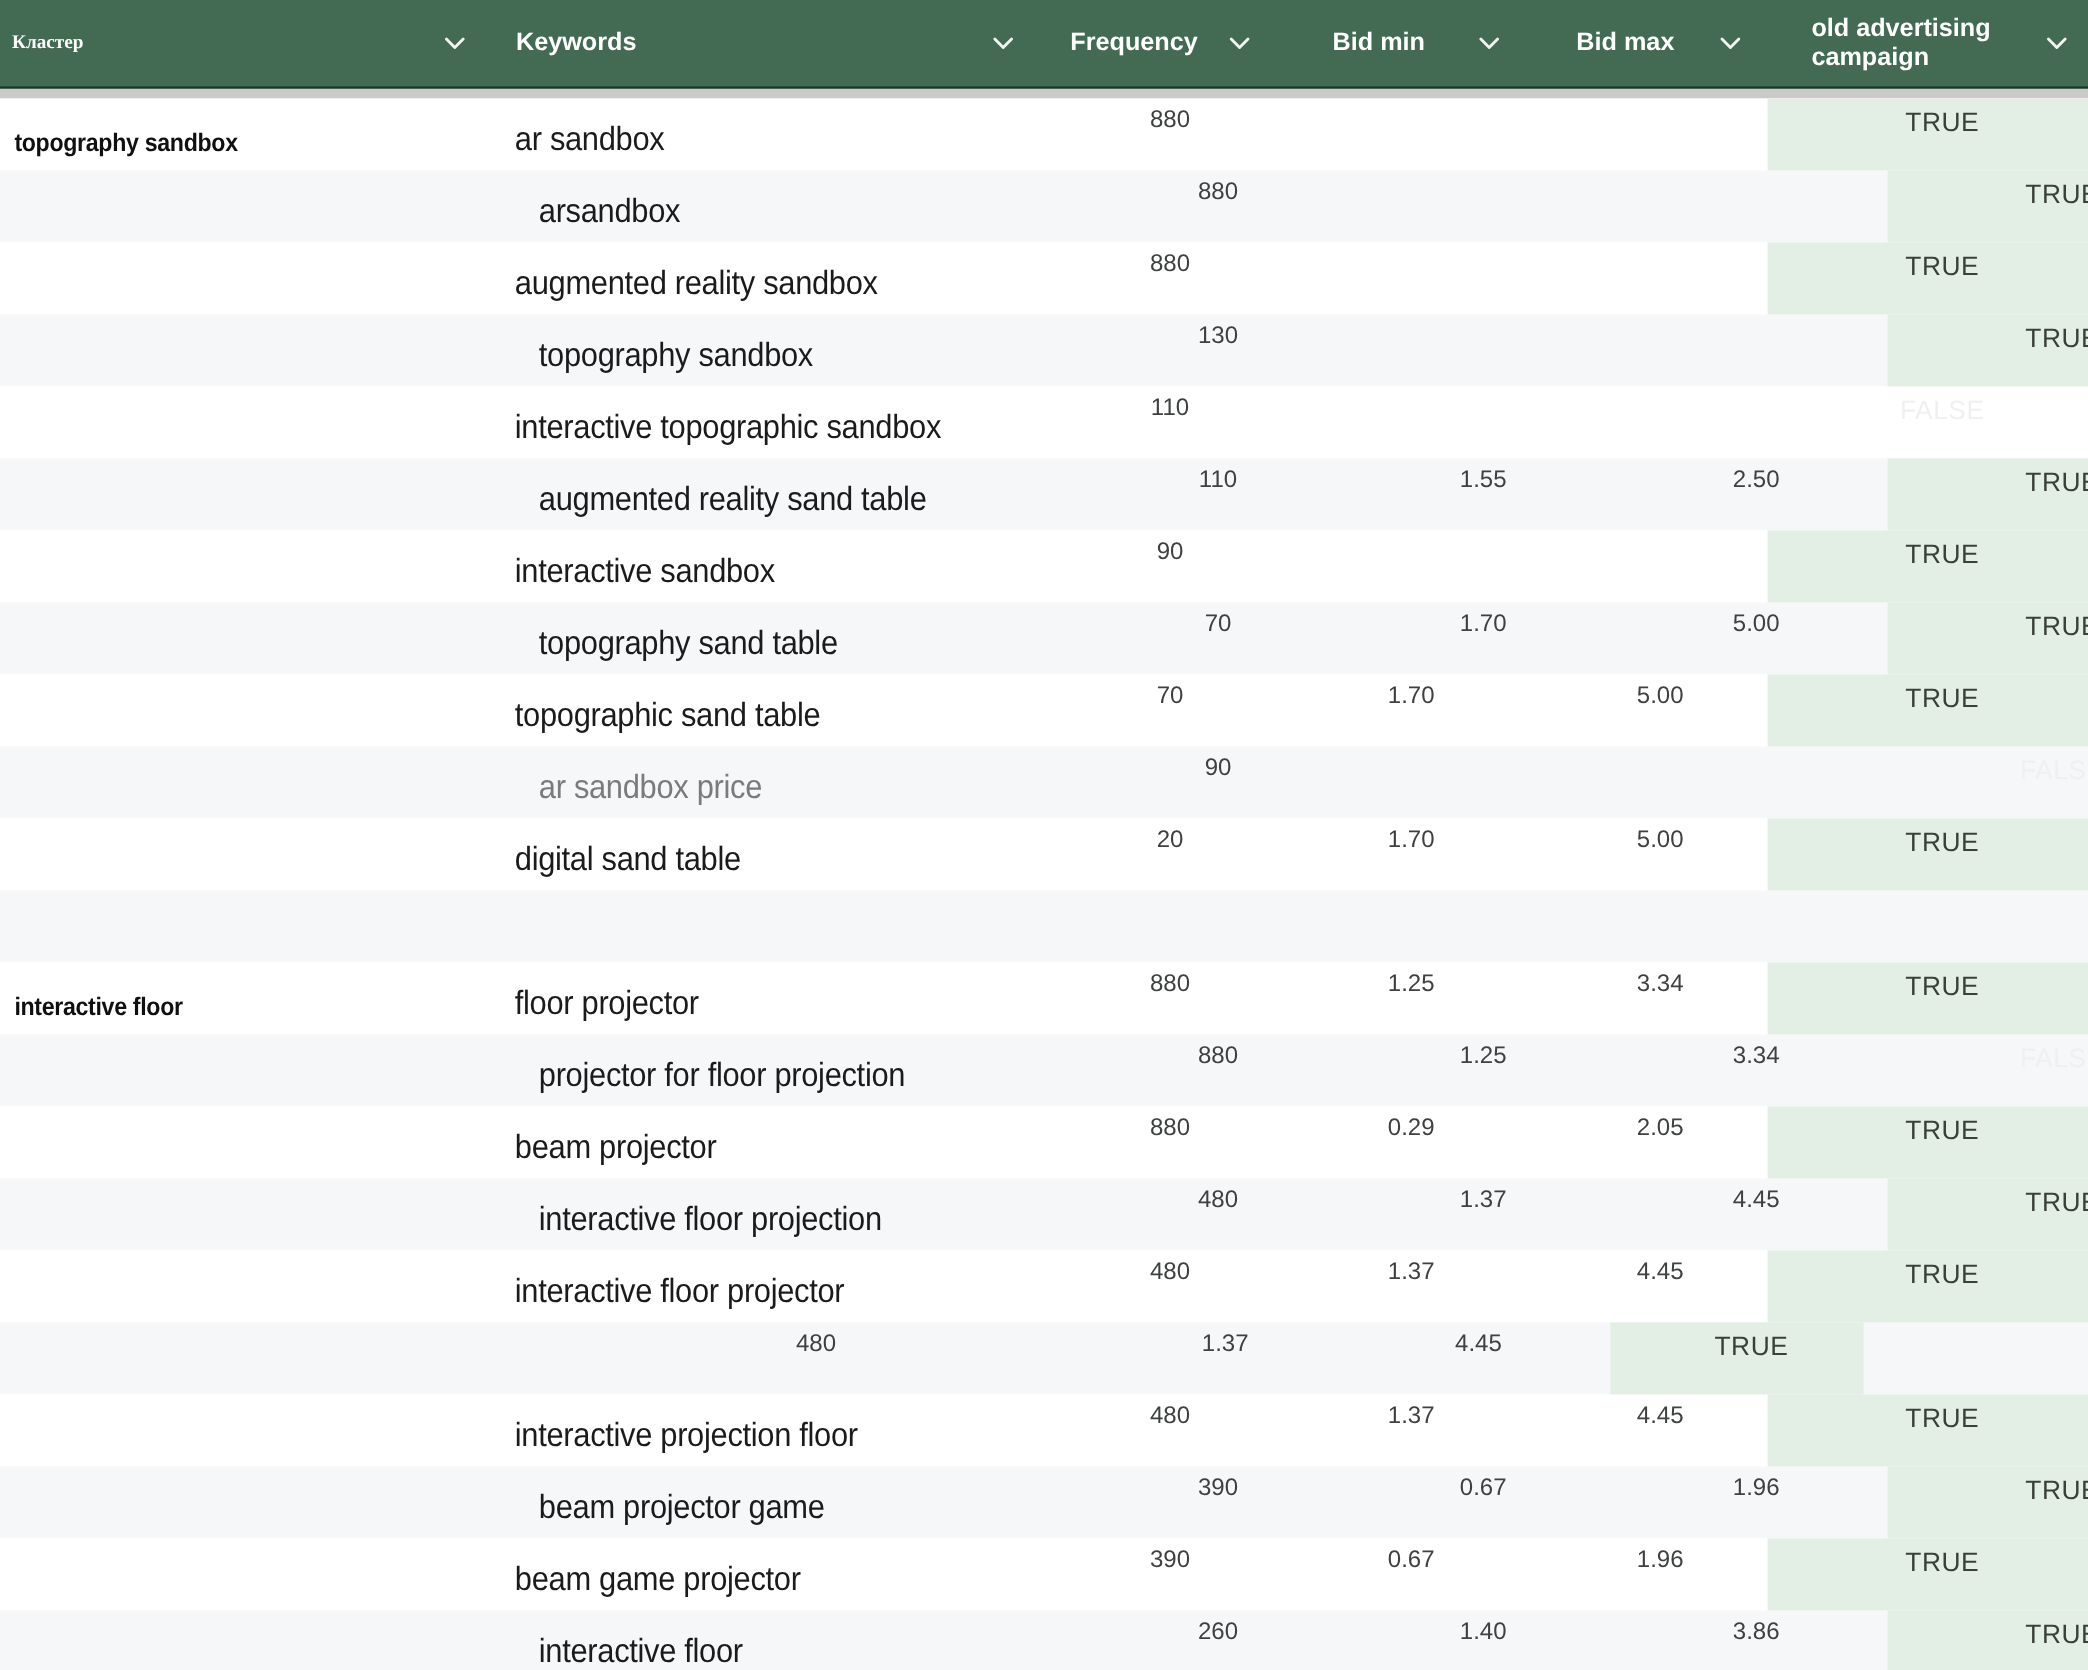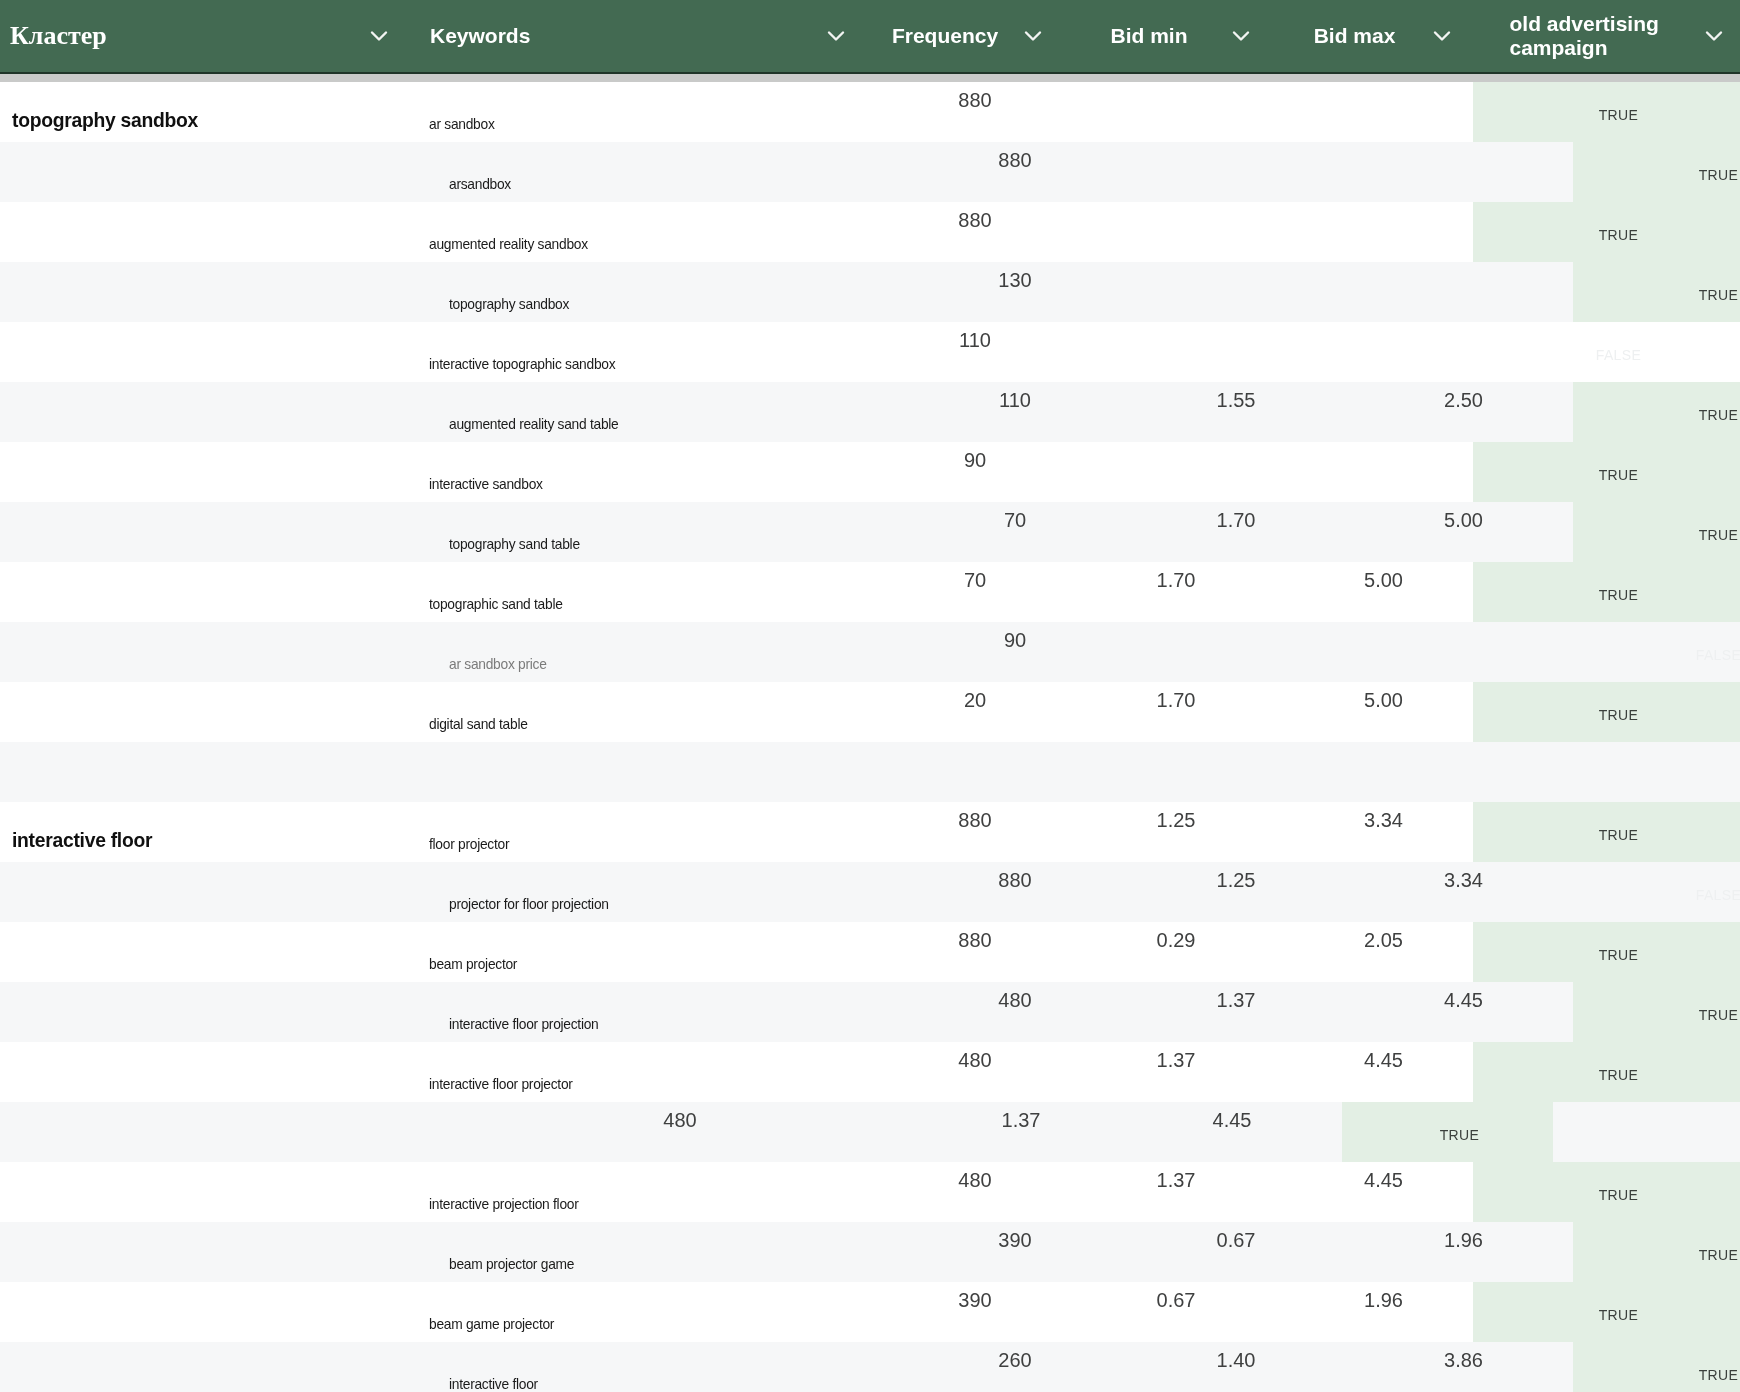--- a/index.html
+++ b/index.html
@@ -28,21 +28,21 @@
     display:grid;
     grid-template-columns:420px 452px 178px 212px 211px 267px;
     height:72px;background:var(--header_bg);
     border-bottom:2px solid var(--header_border);
     box-sizing:content-box;
   }
   .hc{display:flex;align-items:center;position:relative;color:var(--header_text);
       font-weight:bold;font-size:21px;line-height:1.15;}
   .hc-cluster,.hc-keywords{justify-content:flex-start;padding-left:10px;}
   .hc-frequency,.hc-bidmin,.hc-bidmax,.hc-campaign{justify-content:center;}
-  .hc-cluster .hl{font-family:"Liberation Serif", serif;font-size:26px;}
+  .hc-cluster .hl{font-family:"Liberation Serif", serif;font-size:16px;}
   .hc-frequency .hl{margin-right:32px;}
   .hc-bidmin .hl{margin-right:14px;}
   .hc-bidmax .hl{margin-right:26px;}
   .hc-campaign .hl{width:168px;margin-right:26px;text-align:left;}
   .chev{position:absolute;top:50%;transform:translateY(-50%);display:inline-flex;
         background:none;border:none;padding:0;cursor:pointer;}
   .hc-cluster  .chev{right:32px;}
   .hc-keywords .chev{right:27px;}
   .hc-frequency .chev{right:8px;}
   .hc-bidmin   .chev{right:12px;}
@@ -53,31 +53,31 @@
   .tbody{height:1310px;overflow:hidden;}
   .row{
     display:grid;
     grid-template-columns:420px 452px 178px 212px 211px 267px;
     height:60px;background:var(--row_bg);
   }
   .row.alt{background:var(--row_alt_bg);gap:20px;}
   .cell{display:flex;box-sizing:border-box;overflow:hidden;}
   .cluster,.keyword{align-items:flex-end;padding-bottom:10px;}
   .cluster{padding-left:12px;font-weight:bold;font-size:21px;color:var(--cluster_text);}
-  .keyword{padding-left:9px;font-size:15px;color:var(--keyword_text);}
+  .keyword{padding-left:9px;font-size:28px;color:var(--keyword_text);}
   .keyword.muted{color:var(--muted_keyword_text);}
   .ct{display:inline-block;transform:scaleX(.92);transform-origin:0 100%;
       white-space:nowrap;letter-spacing:-0.3px;}
   .num{align-items:flex-start;padding-top:7px;justify-content:center;
        font-size:20px;color:var(--number_text);}
   .num.freq{padding-left:28px;}
   .num.bmin{padding-left:40px;}
   .num.bmax{padding-left:32px;}
-  .campaign{align-items:flex-start;padding-top:25px;justify-content:center;
-            font-size:14px;letter-spacing:.4px;padding-left:24px;}
+  .campaign{align-items:flex-start;padding-top:7px;justify-content:center;
+            font-size:22px;letter-spacing:.4px;padding-left:24px;}
   .campaign.on{background:var(--true_cell_bg);color:var(--true_text);}
   .campaign.off{color:var(--false_text);}
 </style>
 </head>
 <body>
 
 <div class="sheet">
 
   <div class="hdr">
     <div class="hc hc-cluster">

